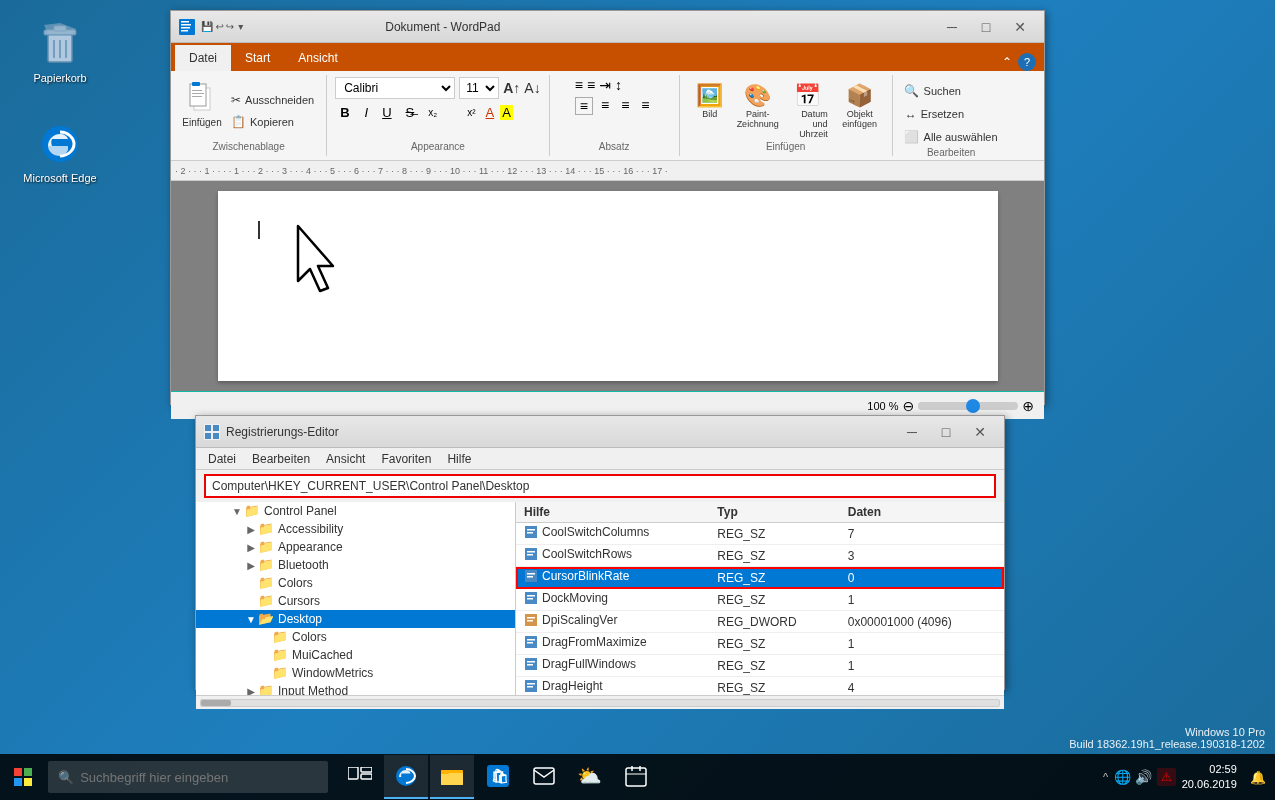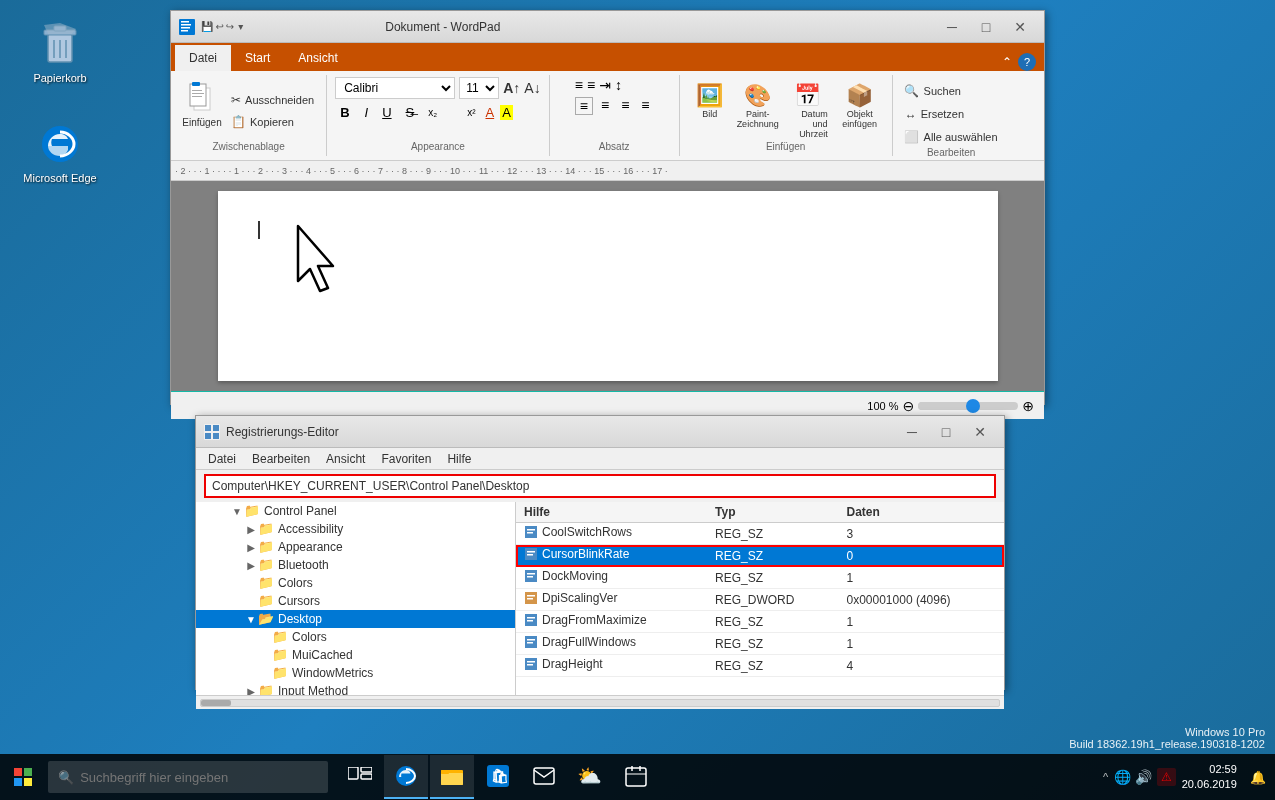--- a/index.html
+++ b/index.html
@@ -744,20 +744,29 @@
       <div class="values-panel">
         <table class="values-table">
           <thead>
             <tr>
               <th>Hilfe</th>
               <th>Typ</th>
               <th>Daten</th>
             </tr>
           </thead>
           <tbody id="values-tbody">
+          <tr>
+    <td><span class="reg-icon"><svg width="14" height="14" viewBox="0 0 14 14">
+                      <rect x="1" y="1" width="12" height="12" fill="#4a8ac4"></rect>
+                      <rect x="3" y="4" width="8" height="1.5" fill="white"></rect>
+                      <rect x="3" y="7" width="6" height="1.5" fill="white"></rect>
+                    </svg>CoolSwitchColumns</span></td>
+    <td>REG_SZ</td>
+    <td>7</td>
+  </tr>
               <tr>
     <td><span class="reg-icon"><svg width="14" height="14" viewBox="0 0 14 14">
                       <rect x="1" y="1" width="12" height="12" fill="#4a8ac4"></rect>
                       <rect x="3" y="4" width="8" height="1.5" fill="white"></rect>
                       <rect x="3" y="7" width="6" height="1.5" fill="white"></rect>
                     </svg>CoolSwitchRows</span></td>
     <td>REG_SZ</td>
     <td>3</td>
   </tr>
               <tr class="selected" style="outline: red solid 2px; outline-offset: -2px;">

